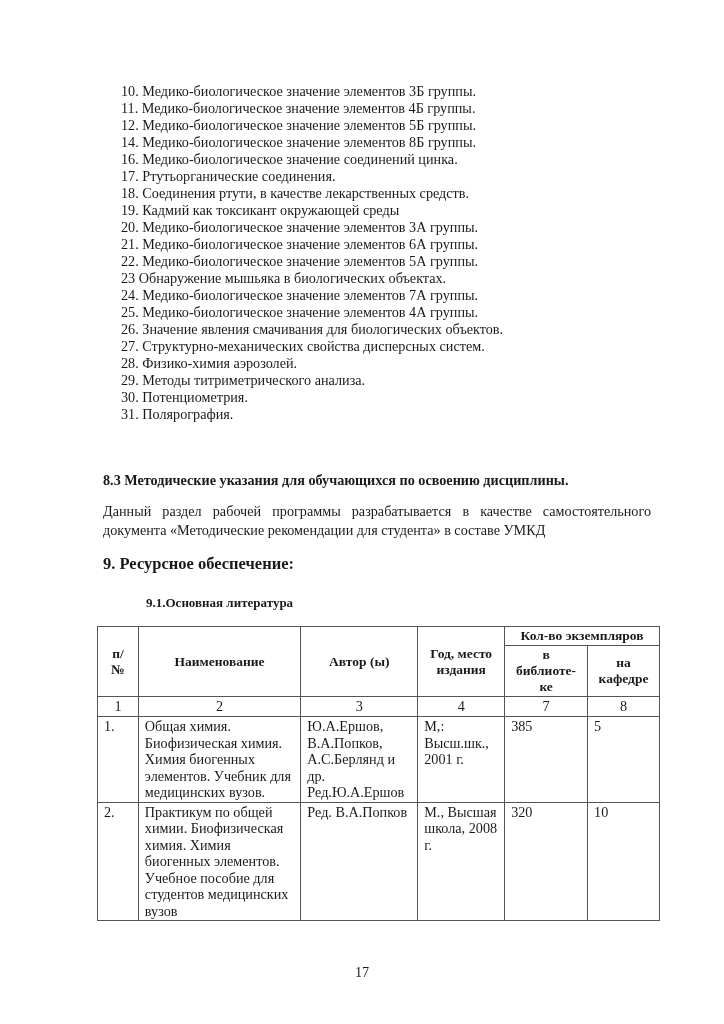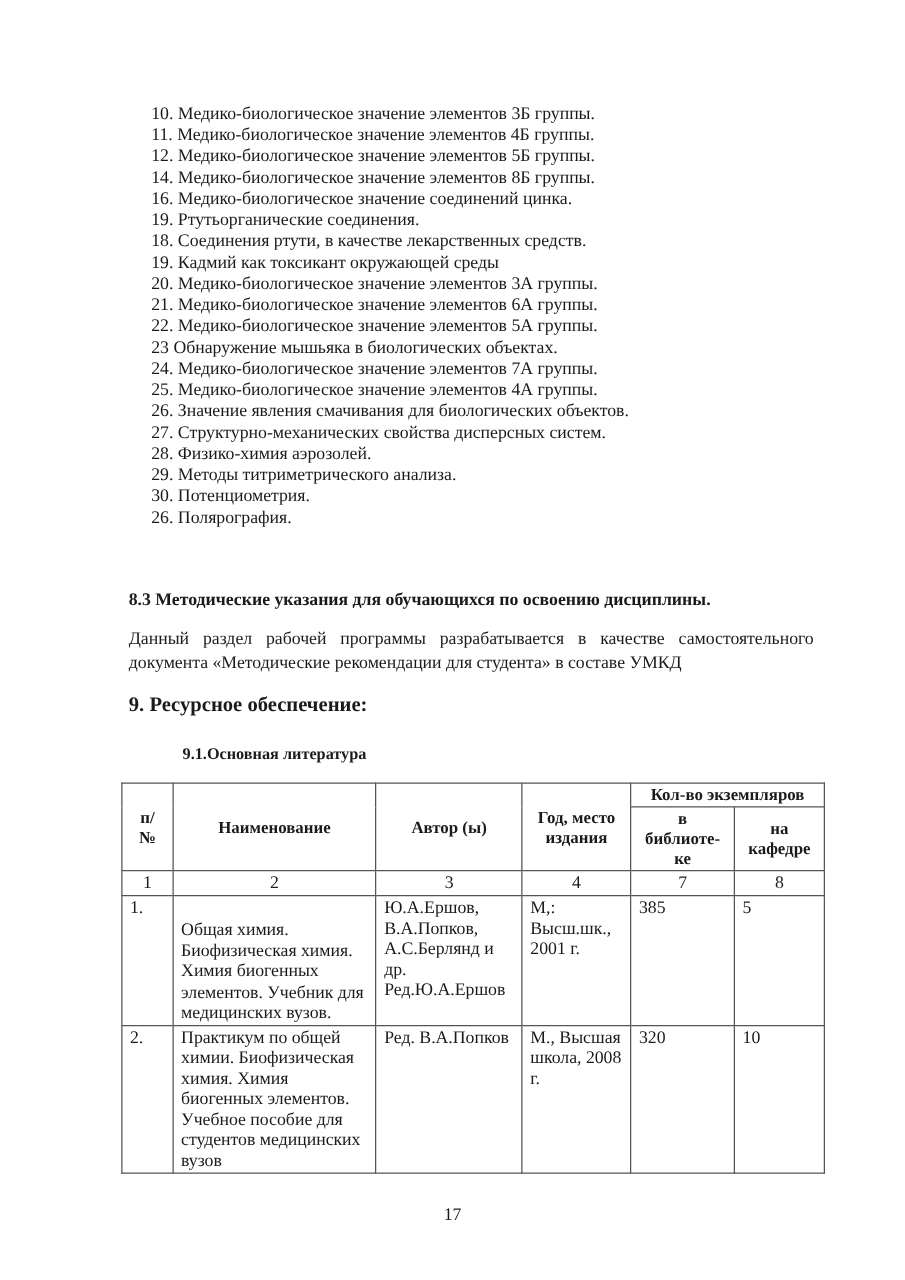--- a/index.html
+++ b/index.html
@@ -98,21 +98,20 @@
       padding: 1px 4px;
       height: 17px;
     }
     col.c1 { width: 41px; }
     col.c2 { width: 163px; }
     col.c3 { width: 117px; }
     col.c4 { width: 87px; }
     col.c5 { width: 83px; }
     col.c6 { width: 72px; }
     .title-1 {
-      padding-top: 18px;
       display: block;
     }
     .footer-page {
       position: absolute;
       left: 0;
       width: 724px;
       top: 948px;
       text-align: center;
       font-size: 14.2px;
       margin: 0;
@@ -122,35 +121,35 @@
 <body>
 
 <div class="page">
 
   <ul class="topic-list">
     <li>10. Медико-биологическое значение элементов 3Б группы.</li>
     <li>11. Медико-биологическое значение элементов 4Б группы.</li>
     <li>12. Медико-биологическое значение элементов 5Б группы.</li>
     <li>14. Медико-биологическое значение элементов 8Б группы.</li>
     <li>16. Медико-биологическое значение соединений цинка.</li>
-    <li>19. Ртутьорганические соединения.</li>
+    <li>17. Ртутьорганические соединения.</li>
     <li>18. Соединения ртути, в качестве лекарственных средств.</li>
     <li>19. Кадмий как токсикант окружающей среды</li>
     <li>20. Медико-биологическое значение элементов 3А группы.</li>
     <li>21. Медико-биологическое значение элементов 6А группы.</li>
     <li>22. Медико-биологическое значение элементов 5А группы.</li>
     <li>23 Обнаружение мышьяка в биологических объектах.</li>
     <li>24. Медико-биологическое значение элементов 7А группы.</li>
     <li>25. Медико-биологическое значение элементов 4А группы.</li>
     <li>26. Значение явления смачивания для биологических объектов.</li>
     <li>27. Структурно-механических свойства дисперсных систем.</li>
     <li>28. Физико-химия аэрозолей.</li>
     <li>29. Методы титриметрического анализа.</li>
     <li>30. Потенциометрия.</li>
-    <li>26. Полярография.</li>
+    <li>31. Полярография.</li>
   </ul>
 
   <h3 class="h-83">8.3 Методические указания для обучающихся по освоению дисциплины.</h3>
   <p class="para-83">Данный раздел рабочей программы разрабатывается в качестве самостоятельного документа «Методические рекомендации для студента» в составе УМКД</p>
 
   <h2 class="h-9">9. Ресурсное обеспечение:</h2>
   <h3 class="h-91">9.1.Основная литература</h3>
 
   <table class="lit">
     <colgroup>

